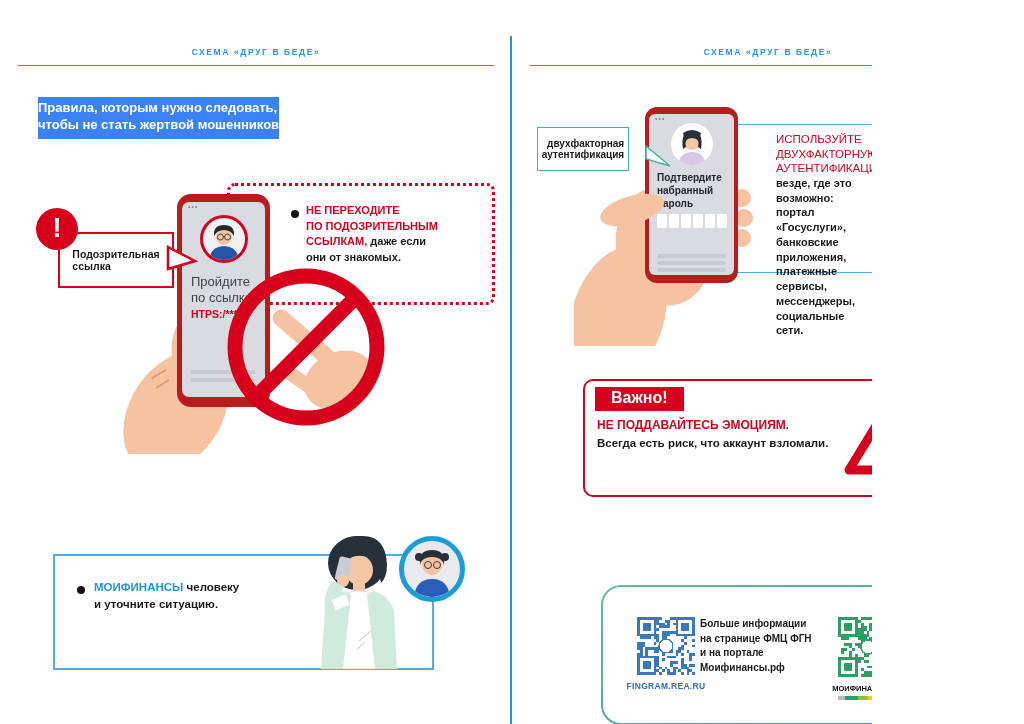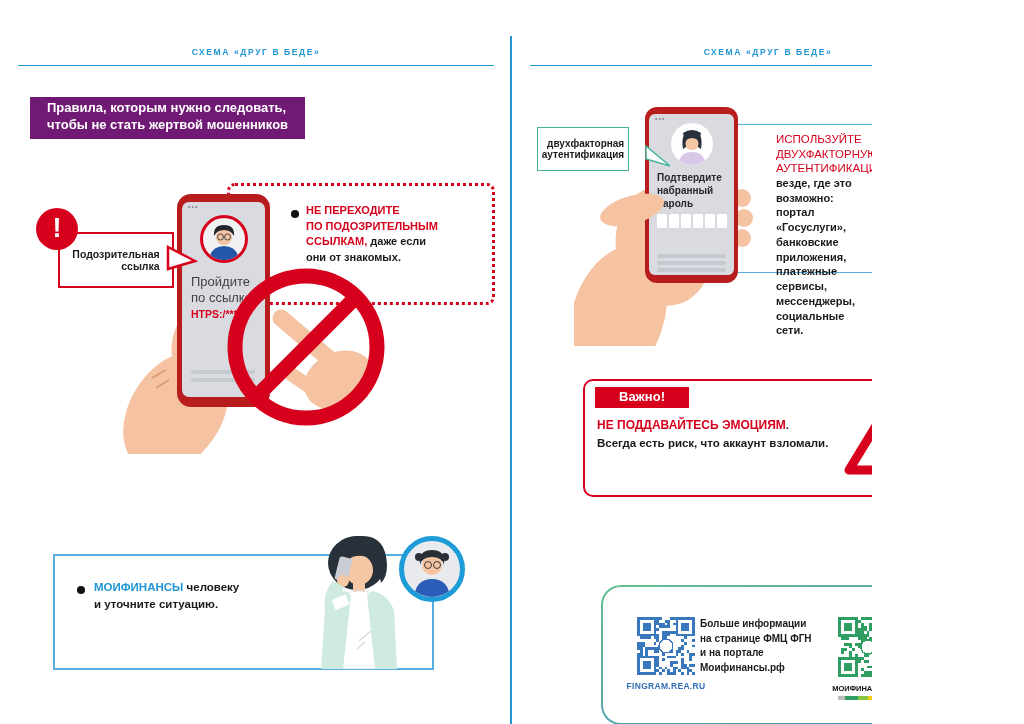--- a/index.html
+++ b/index.html
@@ -8,34 +8,34 @@
   .abs{position:absolute;}
   .pre{white-space:pre-line;}
 
   
   .page-header{position:absolute;top:6px;width:476px;height:23px;text-align:center;
     color:#2196d5;font-size:8.5px;font-weight:bold;letter-spacing:1.6px;
     border-bottom:1.5px solid #2196d5;line-height:20px;}
   .divider{position:absolute;left:510px;top:0;width:2px;height:713px;background:#2196d5;}
 
   
-  .title-box{position:absolute;left:30px;top:61px;background:#701a75;color:#fff;
-    font-size:13px;font-weight:bold;line-height:1.3;padding:3px 17px 5px;}
+  .title-box{position:absolute;left:38px;top:61px;background:#3b82f6;color:#fff;
+    font-size:13px;font-weight:bold;line-height:1.3;padding:3px 0 5px;}
   .dotted-box{position:absolute;left:227px;top:147px;width:262px;height:116px;
     border:3.5px dotted #d7001c;border-radius:8px;z-index:1;}
   .bullet{position:absolute;width:8px;height:8px;border-radius:50%;background:#111;z-index:2;}
   .rule1-text{position:absolute;left:306px;top:167px;width:185px;font-size:11px;font-weight:bold;
     line-height:1.42;z-index:2;}
   .red-t{color:#d7001c;} .blk-t{color:#1a1a1a;} .blue-t{color:#2196d5;}
   .excl-circle{position:absolute;left:36px;top:172px;width:42px;height:42px;border-radius:50%;
     background:#d7001c;color:#fff;font-size:27px;font-weight:bold;text-align:center;
     line-height:40px;z-index:5;}
   .warn-label{position:absolute;left:58px;top:196px;width:112px;height:52px;background:#fff;
     border:2.5px solid #d7001c;display:flex;align-items:center;justify-content:center;
-    font-size:10.5px;font-weight:bold;color:#1a1a1a;text-align:right;z-index:4;}
+    font-size:10.5px;font-weight:bold;color:#1a1a1a;text-align:left;z-index:4;}
   .phone{position:absolute;background:#b91c1c;z-index:3;}
   .phone .screen{position:absolute;background:#dadbe0;overflow:hidden;}
   .menu-dots{position:absolute;left:6px;top:1px;color:#8a8a92;font-size:7px;letter-spacing:1px;}
   .screen-bar{position:absolute;background:#c7c9d0;border-radius:2px;height:3.5px;}
   .avatar-ring{position:absolute;border-radius:50%;overflow:hidden;}
   .callback-box{position:absolute;left:53px;top:518px;width:377px;height:112px;
     border:2px solid #56aede;z-index:1;}
   .rule2-text{position:absolute;left:94px;top:543px;font-size:11.5px;font-weight:bold;
     line-height:1.5;z-index:2;}
   .friend-avatar{position:absolute;left:399px;top:500px;width:56px;height:56px;border-radius:50%;
@@ -49,21 +49,21 @@
     border:1.5px solid #56aede;background:#fff;z-index:1;}
   .advice-title{position:absolute;left:776px;top:96px;color:#d7001c;font-size:11.5px;
     font-weight:normal;line-height:1.27;z-index:2;}
   .advice-body{position:absolute;left:776px;top:140px;color:#1a1a1a;font-size:11px;
     font-weight:bold;line-height:1.34;z-index:2;}
   .pw-row{position:absolute;left:8px;top:100px;display:flex;gap:2px;}
   .pw-row span{width:10px;height:14px;background:#fff;border-radius:1.5px;display:block;}
   .important-box{position:absolute;left:583px;top:343px;width:372px;height:114px;
     border:2px solid #d7001c;border-radius:10px;z-index:1;}
   .important-badge{position:absolute;left:595px;top:351px;background:#d7001c;color:#fff;
-    font-size:13px;font-weight:bold;padding:2px 24px 4px;z-index:2;}
+    font-size:16px;font-weight:bold;padding:2px 16px 4px;z-index:2;}
   .important-text{position:absolute;left:597px;top:380px;font-size:11.5px;font-weight:bold;
     line-height:1.55;z-index:2;}
   .important-text .red-t{font-size:12px;}
   .qr-box{position:absolute;left:601px;top:549px;width:340px;height:136px;border-radius:20px;
     border:2px solid transparent;
     background:linear-gradient(#fff,#fff) padding-box,
                linear-gradient(160deg,#62c08e,#4a90cc) border-box;z-index:1;}
   .qr{position:absolute;z-index:2;line-height:0;}
   .qr-label-left{position:absolute;left:617px;top:645px;width:98px;text-align:center;
     color:#2f6eb6;font-size:8.5px;font-weight:bold;letter-spacing:.3px;z-index:2;}

